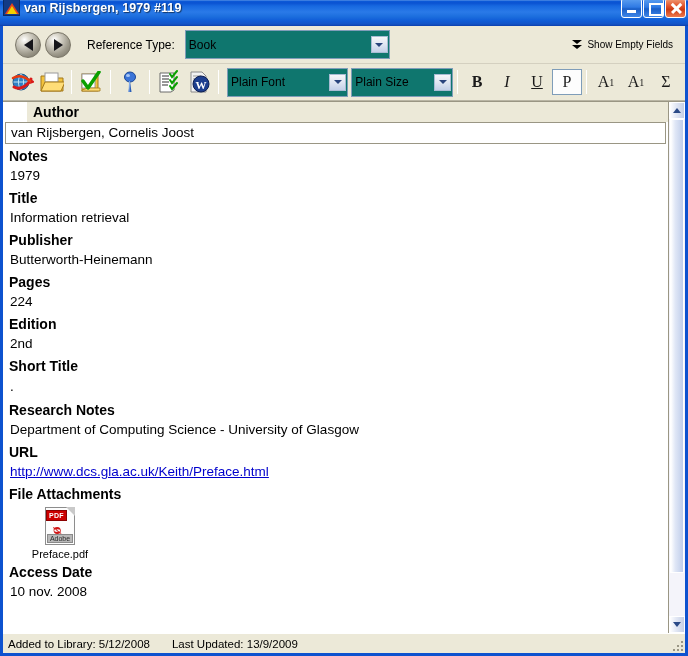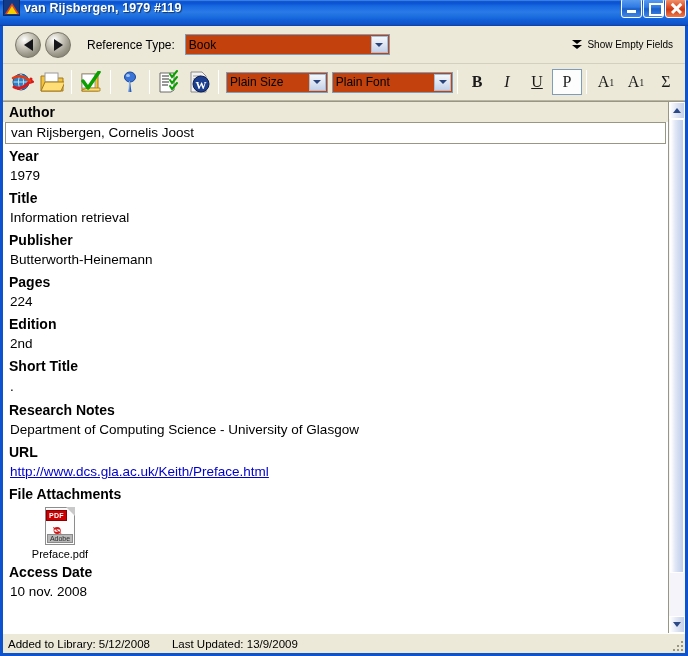--- a/index.html
+++ b/index.html
@@ -151,22 +151,22 @@
   .navbtn.fwd .arr  { border-left: 9px solid #15151a; }
 
   #reftype-label {
     font-size: 12px;
     color: #000;
     margin-left: 12px;
     margin-right: 10px;
     white-space: nowrap;
   }
   .xp-select {
-    height: 21px;
-    background: #c2410c;
+    height: 29px;
+    background: #0f766e;
     border: 1px solid #7f9db9;
     display: flex;
     align-items: center;
     font-size: 12px;
     color: #000;
     padding-left: 3px;
     position: relative;
     cursor: default;
   }
   .xp-select .sel-val { flex: 1 1 auto; white-space: nowrap; overflow: hidden; }
@@ -278,20 +278,21 @@
     font-size: 14px;
     font-weight: bold;
     color: #000;
     padding: 2px 0 1px 6px;
     line-height: 17px;
     white-space: nowrap;
   }
   .field-label.highlight {
     background: #ece9d8;
     padding-left: 6px;
+    margin-left: 24px;
   }
   .field-value {
     font-size: 13.5px;
     color: #000;
     padding: 1px 0 3px 7px;
     line-height: 18px;
     white-space: nowrap;
   }
   .field-value.editing {
     background: #ffffff;
@@ -534,26 +535,26 @@
         <svg width="24" height="24" viewBox="0 0 24 24">
           <path d="M4 2 h11 l4 4 v16 h-15z" fill="#f2f2f2" stroke="#8a8a8a" stroke-width="1"></path>
           <path d="M6 6 h8 M6 9 h8 M6 12 h7" stroke="#999" stroke-width="1"></path>
           <circle cx="14" cy="14" r="8" fill="#1d3f8f" stroke="#0d1f52" stroke-width="1"></circle>
           <text x="14" y="18.5" font-size="11" font-weight="bold" fill="#ffffff" text-anchor="middle" font-family="Liberation Serif, serif">W</text>
         </svg>
       </div>
 
       <div class="vsep"></div>
 
+      <div class="xp-select" id="font-select">
+        <span class="sel-val">Plain Font</span>
+        <span class="arrowbox"></span>
+      </div>
       <div class="xp-select" id="size-select">
         <span class="sel-val">Plain Size</span>
-        <span class="arrowbox"></span>
-      </div>
-      <div class="xp-select" id="font-select">
-        <span class="sel-val">Plain Font</span>
         <span class="arrowbox"></span>
       </div>
 
       <div class="vsep"></div>
 
       <div class="fmt-btn bold">B</div>
       <div class="fmt-btn ital">I</div>
       <div class="fmt-btn und">U</div>
       <div class="fmt-btn active">P</div>
 
@@ -569,21 +570,21 @@
       </div>
       <div class="fmt-btn">Σ</div>
     </div>
 
     <div id="content-wrap">
       <div id="content">
 
         <div class="field-label highlight">Author</div>
         <div class="field-value editing">van Rijsbergen, Cornelis Joost</div>
 
-        <div class="field-label">Year</div>
+        <div class="field-label">Notes</div>
         <div class="field-value">1979</div>
 
         <div class="field-label">Title</div>
         <div class="field-value">Information retrieval</div>
 
         <div class="field-label">Publisher</div>
         <div class="field-value">Butterworth-Heinemann</div>
 
         <div class="field-label">Pages</div>
         <div class="field-value">224</div>

